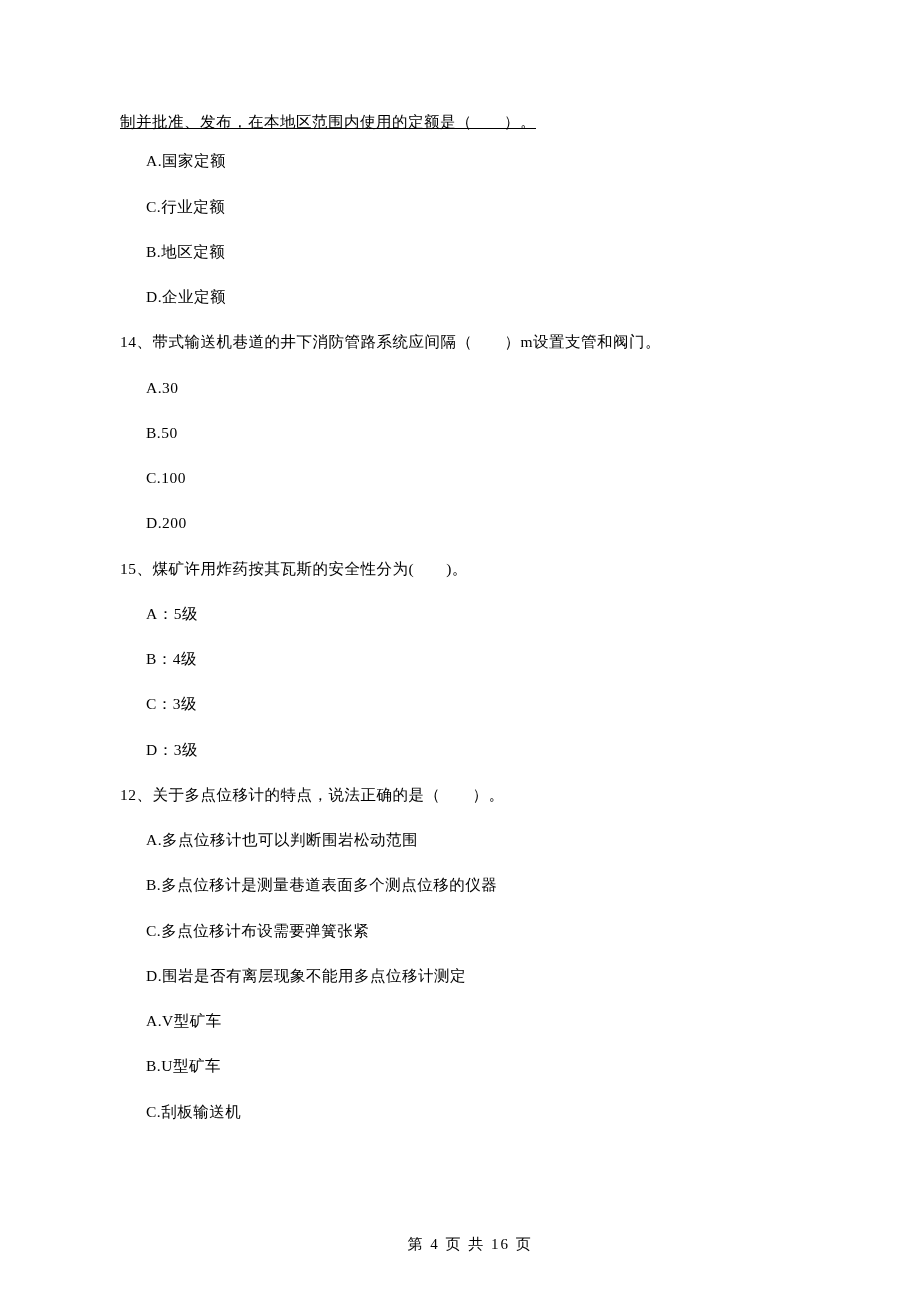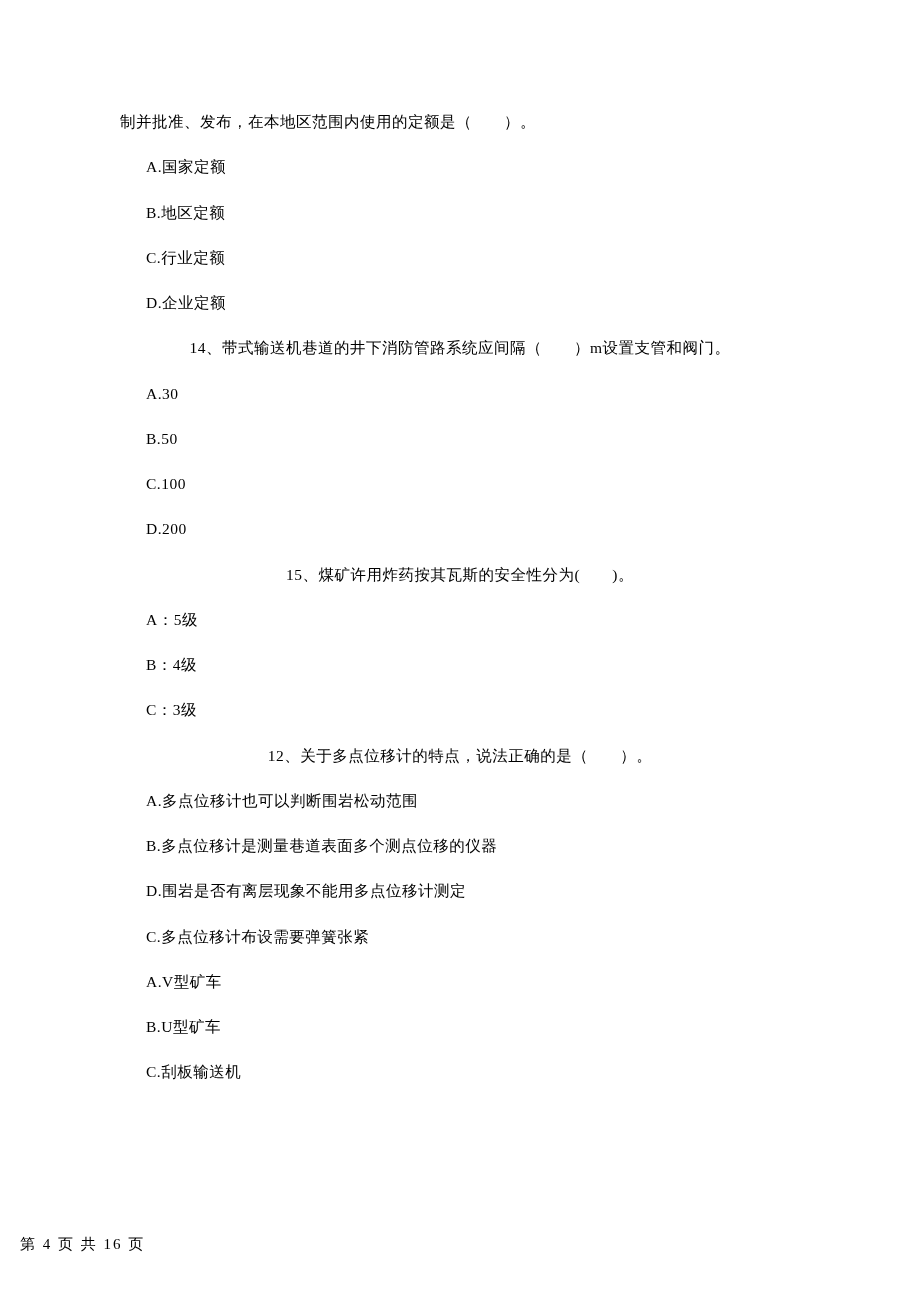--- a/index.html
+++ b/index.html
@@ -11,70 +11,71 @@
     height: 1302px;
     position: relative;
     color: #000000;
   }
   .page {
     padding: 110px 120px 0 120px;
     font-size: 15.5px;
     line-height: 1.5;
   }
   .stem {
-    margin: 0 0 22px 0;
+    margin: 0 0 16px 0;
     letter-spacing: 0.5px;
+    text-decoration: underline;
   }
   .option {
     margin: 0 0 22px 26px;
     letter-spacing: 0.5px;
   }
   .q-stem {
     margin: 0 0 22px 0;
     letter-spacing: 0.5px;
-    text-align: center;
   }
   .footer {
     position: absolute;
     bottom: 48px;
     left: 4px;
     right: 0;
-    text-align: left;
+    text-align: center;
     font-size: 15px;
     letter-spacing: 2px;
     padding-left: 16px;
   }
 </style>
 </head>
 <body>
 
 <div class="page">
 
   <p class="stem">制并批准、发布，在本地区范围内使用的定额是（　　）。</p>
   <p class="option">A.国家定额</p>
+  <p class="option">C.行业定额</p>
   <p class="option">B.地区定额</p>
-  <p class="option">C.行业定额</p>
   <p class="option">D.企业定额</p>
 
   <p class="q-stem">14、带式输送机巷道的井下消防管路系统应间隔（　　）m设置支管和阀门。</p>
   <p class="option">A.30</p>
   <p class="option">B.50</p>
   <p class="option">C.100</p>
   <p class="option">D.200</p>
 
   <p class="q-stem">15、煤矿许用炸药按其瓦斯的安全性分为(　　)。</p>
   <p class="option">A：5级</p>
   <p class="option">B：4级</p>
   <p class="option">C：3级</p>
+  <p class="option">D：3级</p>
 
   <p class="q-stem">12、关于多点位移计的特点，说法正确的是（　　）。</p>
   <p class="option">A.多点位移计也可以判断围岩松动范围</p>
   <p class="option">B.多点位移计是测量巷道表面多个测点位移的仪器</p>
+  <p class="option">C.多点位移计布设需要弹簧张紧</p>
   <p class="option">D.围岩是否有离层现象不能用多点位移计测定</p>
-  <p class="option">C.多点位移计布设需要弹簧张紧</p>
 
   <p class="option">A.V型矿车</p>
   <p class="option">B.U型矿车</p>
   <p class="option">C.刮板输送机</p>
 
 </div>
 
 <div class="footer">第 4 页 共 16 页</div>
 
 </body></html>

